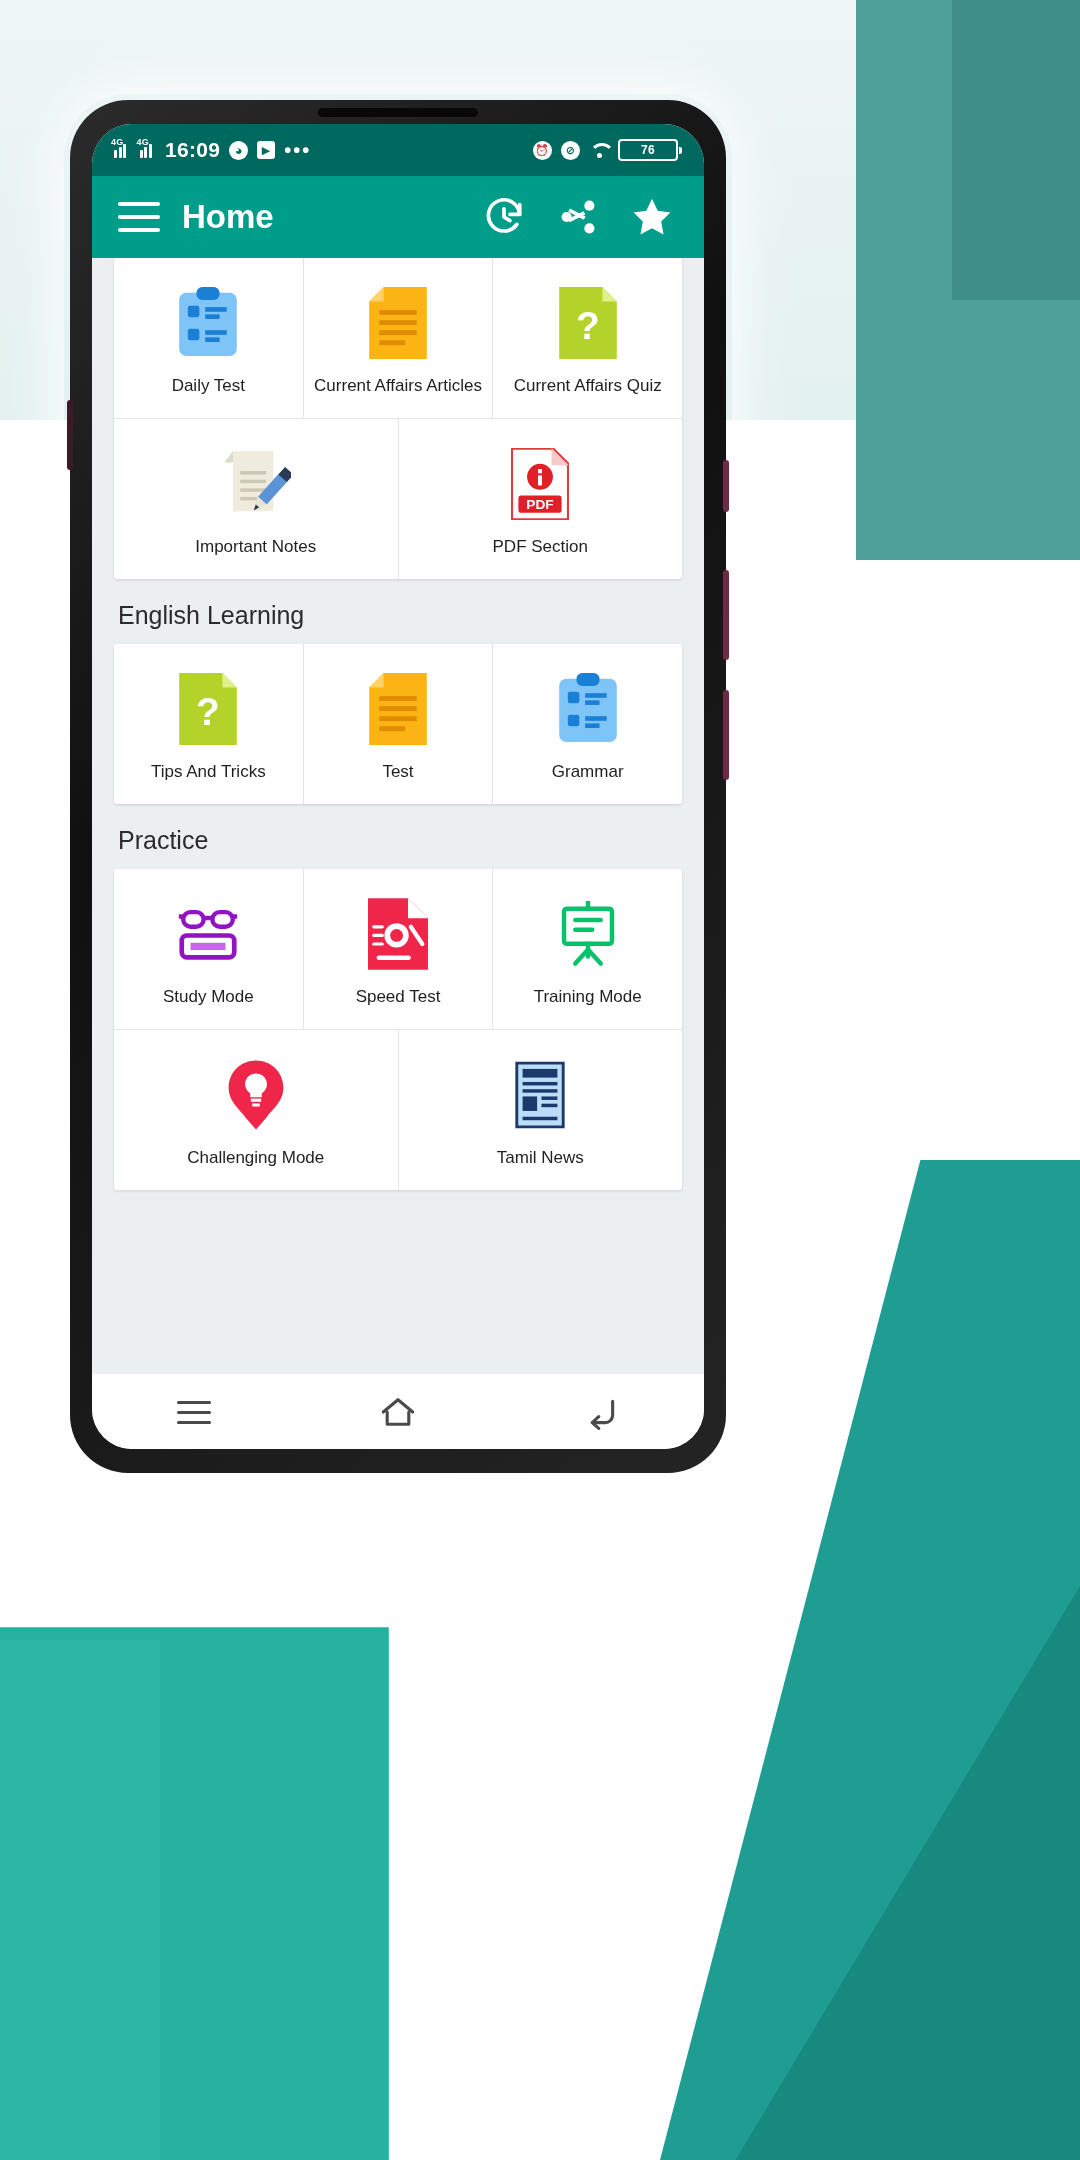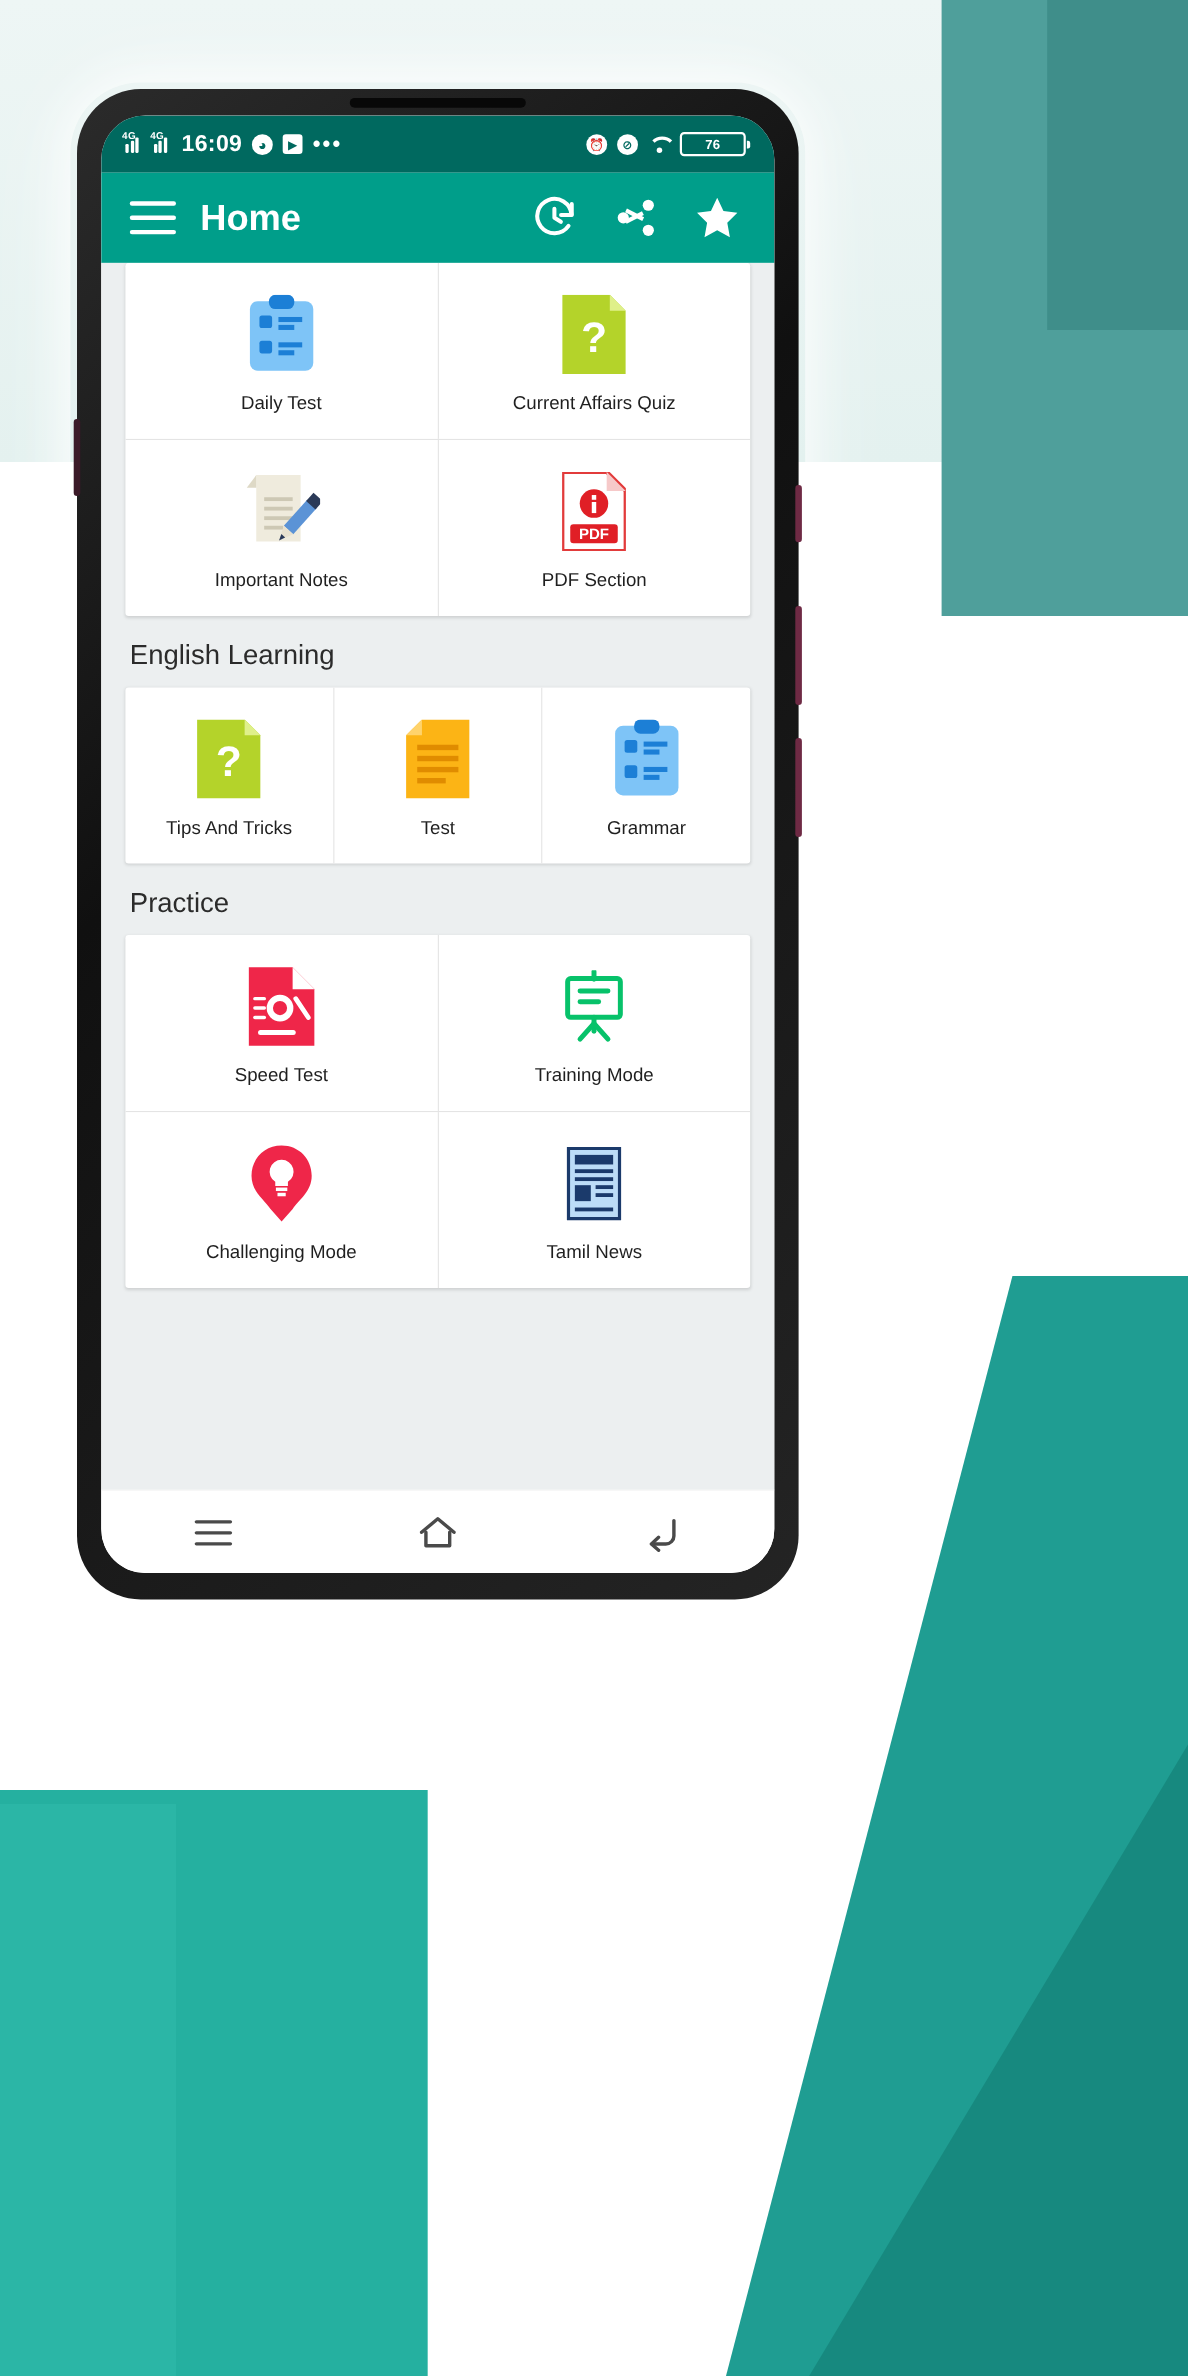--- a/index.html
+++ b/index.html
@@ -20,21 +20,21 @@
             clip-path:polygon(100% 0,100% 100%,0 100%,62% 0);}
   .bg-tealE{position:absolute;right:0;bottom:0;width:420px;height:700px;background:#17897f;
             clip-path:polygon(100% 18%,100% 100%,18% 100%);}
   .bg-tealF{position:absolute;left:0;bottom:0;width:160px;height:520px;background:#2bb6a6;}
   .bg-white-rt{position:absolute;right:0;top:560px;width:230px;height:360px;background:#ffffff;}
   .bg-light{position:absolute;left:0;top:0;width:100%;height:420px;
             background:linear-gradient(180deg,#eef6f5 0%,#e3f1ef 100%);}
 
   
   .phone{
-    position:absolute;left:64px;top:75px;width:668px;height:1385px;
+    position:absolute;left:64px;top:94px;width:668px;height:1385px;
     border-radius:64px;
     background:linear-gradient(135deg,#c4537f 0%,#a8days 0%,#b14a72 35%,#7d2f4d 100%);
     box-shadow:0 0 48px rgba(255,255,255,.85), 0 0 90px rgba(255,255,255,.55);
   }
   .phone-shell{
     position:absolute;inset:6px;border-radius:58px;
     background:linear-gradient(140deg,#2b2b2b 0%,#101010 40%,#242424 100%);
   }
   .phone-screen{
     position:absolute;left:22px;top:24px;right:22px;bottom:24px;
@@ -223,20 +223,33 @@
                   <rect x="20" y="14" width="15" height="3.2" fill="#1c7fd6"></rect>
                   <rect x="20" y="19" width="10" height="3.2" fill="#1c7fd6"></rect>
                   <rect x="8" y="29" width="8" height="8" rx="1.6" fill="#1c7fd6"></rect>
                   <rect x="20" y="30" width="15" height="3.2" fill="#1c7fd6"></rect>
                   <rect x="20" y="35" width="10" height="3.2" fill="#1c7fd6"></rect>
                 </svg>
               </div>
               <div class="tile-label">Daily Test</div>
             </div>
 
+            <div class="tile">
+              <div class="tile-icon">
+                <svg width="58" height="72" viewBox="0 0 40 50">
+                  <path d="M10 0 H40 V50 H0 V10 Z" fill="#fcb415"></path>
+                  <path d="M10 0 V10 H0 Z" fill="#ffd36b"></path>
+                  <rect x="7" y="16" width="26" height="3.4" fill="#e08c00"></rect>
+                  <rect x="7" y="23" width="26" height="3.4" fill="#e08c00"></rect>
+                  <rect x="7" y="30" width="26" height="3.4" fill="#e08c00"></rect>
+                  <rect x="7" y="37" width="18" height="3.4" fill="#e08c00"></rect>
+                </svg>
+              </div>
+              <div class="tile-label">Current Affairs Articles</div>
+            </div>
 
             <div class="tile">
               <div class="tile-icon">
                 <svg width="58" height="72" viewBox="0 0 40 50">
                   <path d="M0 0 H30 L40 10 V50 H0 Z" fill="#b4d32a"></path>
                   <path d="M30 0 L40 10 H30 Z" fill="#dff08a"></path>
                   <text x="20" y="36" font-size="27" font-family="Liberation Sans, sans-serif" font-weight="700" fill="#ffffff" text-anchor="middle">?</text>
                 </svg>
               </div>
               <div class="tile-label">Current Affairs Quiz</div>
@@ -325,20 +338,35 @@
               </div>
               <div class="tile-label">Grammar</div>
             </div>
           </div>
         </div>
 
         <div class="section-title">Practice</div>
         <div class="card">
           <div class="grid-row">
 
+            <div class="tile">
+              <div class="tile-icon">
+                <svg width="70" height="62" viewBox="0 0 48 42">
+                  <g fill="none" stroke="#9013c4" stroke-width="3">
+                    <rect x="7" y="6" width="14" height="10" rx="5"></rect>
+                    <rect x="27" y="6" width="14" height="10" rx="5"></rect>
+                    <path d="M21 10 h6"></path>
+                    <path d="M7 9 h-3 M41 9 h3"></path>
+                  </g>
+                  <rect x="6" y="22" width="36" height="15" rx="3.5" fill="none" stroke="#9013c4" stroke-width="3.2"></rect>
+                  <rect x="12" y="27" width="24" height="5" fill="#c46ae6"></rect>
+                </svg>
+              </div>
+              <div class="tile-label">Study Mode</div>
+            </div>
 
             <div class="tile">
               <div class="tile-icon">
                 <svg width="60" height="72" viewBox="0 0 42 50">
                   <path d="M0 0 H28 L42 14 V50 H0 Z" fill="#ef2649"></path>
                   <path d="M28 0 L42 14 H28 Z" fill="#ffffff"></path>
                   <circle cx="20" cy="26" r="8.5" fill="#ffffff"></circle>
                   <circle cx="20" cy="26" r="4.5" fill="#ef2649"></circle>
                   <g stroke="#ffffff" stroke-width="2.2" stroke-linecap="round">
                     <path d="M4 20 h6"></path>

